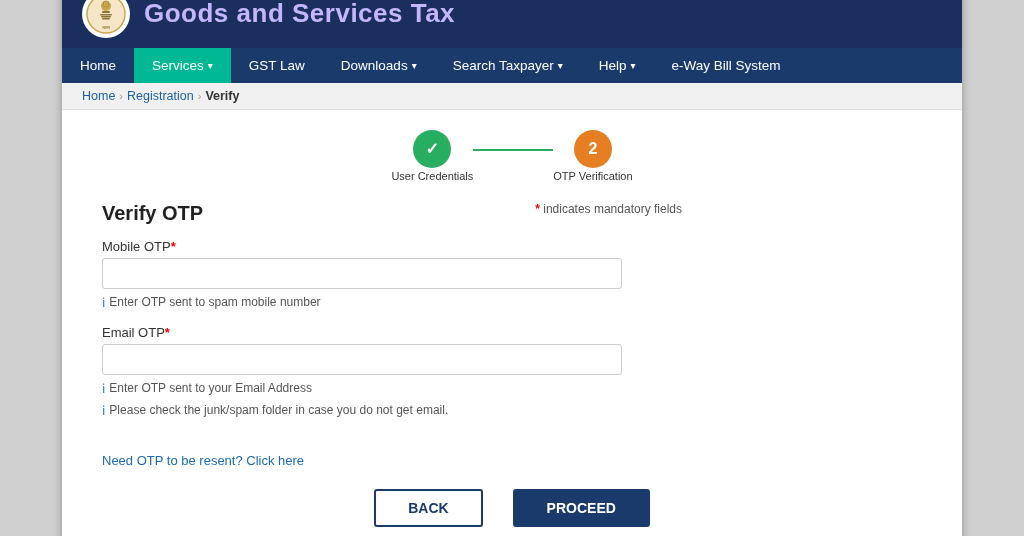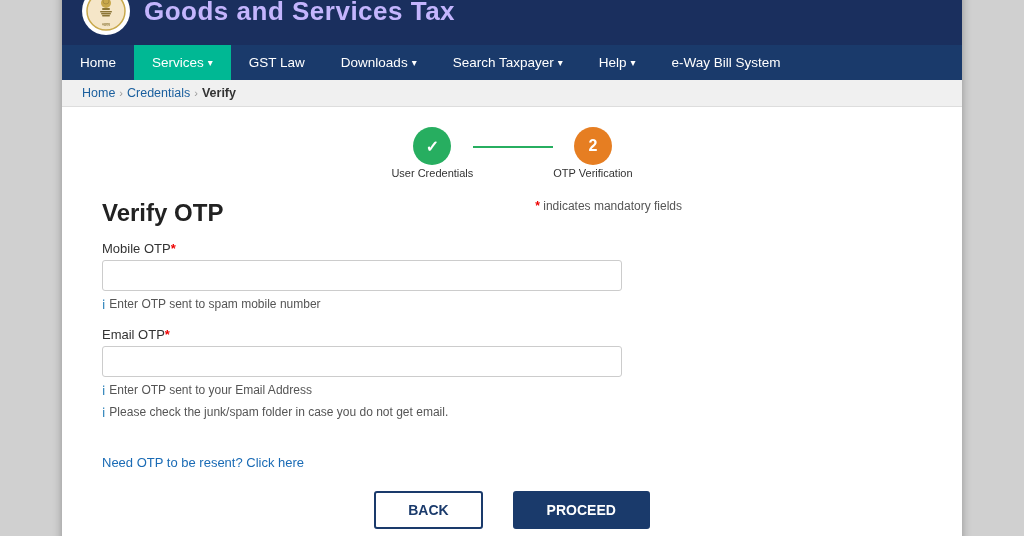--- a/index.html
+++ b/index.html
@@ -139,21 +139,21 @@
       width: 80px;
       height: 2px;
       background: #ccc;
       margin-top: 19px;
       position: relative;
       z-index: 1;
     }
     .step-line.completed { background: #27ae60; }
     
     .form-title {
-      font-size: 24px;
+      font-size: 20px;
       font-weight: bold;
       color: #222;
       margin-bottom: 14px;
     }
     .mandatory-note {
       text-align: right;
       font-size: 12px;
       color: #555;
       margin-bottom: 14px;
     }
@@ -269,21 +269,21 @@
     <div class="nav-item">
       <span>Help</span>
       <span class="nav-arrow">▾</span>
     </div>
     <div class="nav-item">e-Way Bill System</div>
   </div>
 
   <div class="breadcrumb">
     <a>Home</a>
     <span class="sep">›</span>
-    <a>Credentials</a>
+    <a>Registration</a>
     <span class="sep">›</span>
     <span class="current">Verify</span>
   </div>
 
   <div class="main-content">
     
     <div class="steps-container">
       <div class="step-wrapper">
         <div class="step-circle completed">
           <span>✓</span>

